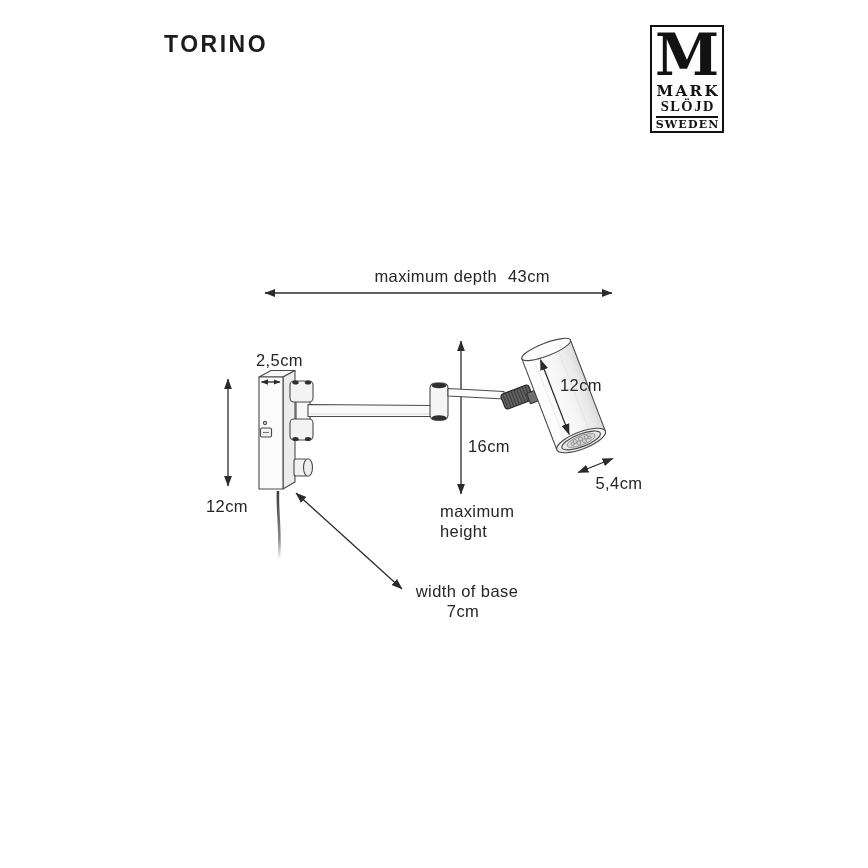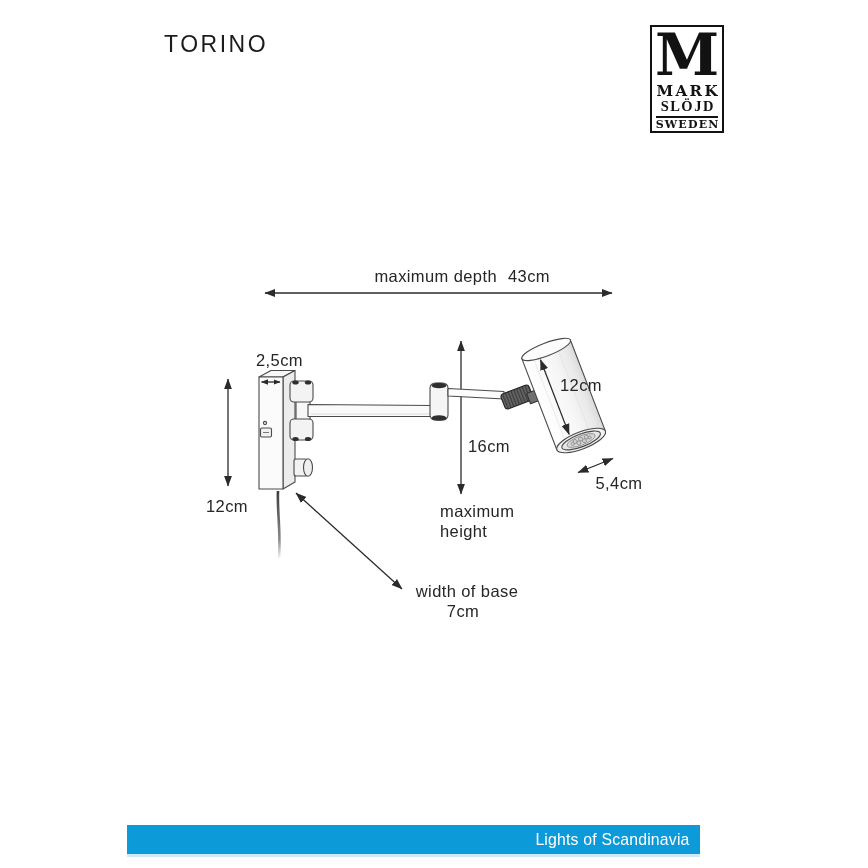--- a/index.html
+++ b/index.html
@@ -2,21 +2,21 @@
 <html><head>
 <meta charset="utf-8">
 <style>
   html,body { margin:0; padding:0; background:#fff; }
   .canvas {
     position:relative; width:868px; height:868px; background:#ffffff;
     overflow:hidden; font-family:"Liberation Sans", sans-serif;
   }
   .title {
     position:absolute; left:164px; top:31px;
-    font-size:23px; letter-spacing:2.5px; color:#1c1c1c; font-weight:400;
+    font-size:23px; letter-spacing:2.5px; color:#1c1c1c; font-weight:700;
   }
   .logo {
     position:absolute; left:650px; top:25px; width:74px; height:108px;
     border:2.5px solid #121212; box-sizing:border-box; background:#fff;
     display:flex; flex-direction:column; align-items:center;
     font-family:"DejaVu Serif", serif; color:#121212; font-weight:bold;
     text-align:center;
   }
   .logo-m  { font-size:58px; line-height:54px; margin-top:1px; }
   .logo-w1 { font-size:15px; line-height:14px; letter-spacing:2.5px; margin-top:2px; text-indent:2.5px; }
@@ -177,17 +177,14 @@
     <text class="dim" x="440" y="537" text-anchor="start">height</text>
 
     <text class="dim" x="581" y="391" text-anchor="middle">12cm</text>
 
     <text class="dim" x="619" y="489" text-anchor="middle">5,4cm</text>
 
     <text class="dim" x="467" y="597" text-anchor="middle">width of base</text>
     <text class="dim" x="463" y="617" text-anchor="middle">7cm</text>
   </svg>
 
-  <div class="footer" style="background: rgb(13, 154, 216);">
-    <span>Lights of Scandinavia</span>
-  </div>
 
 </div>
 
 </body></html>

